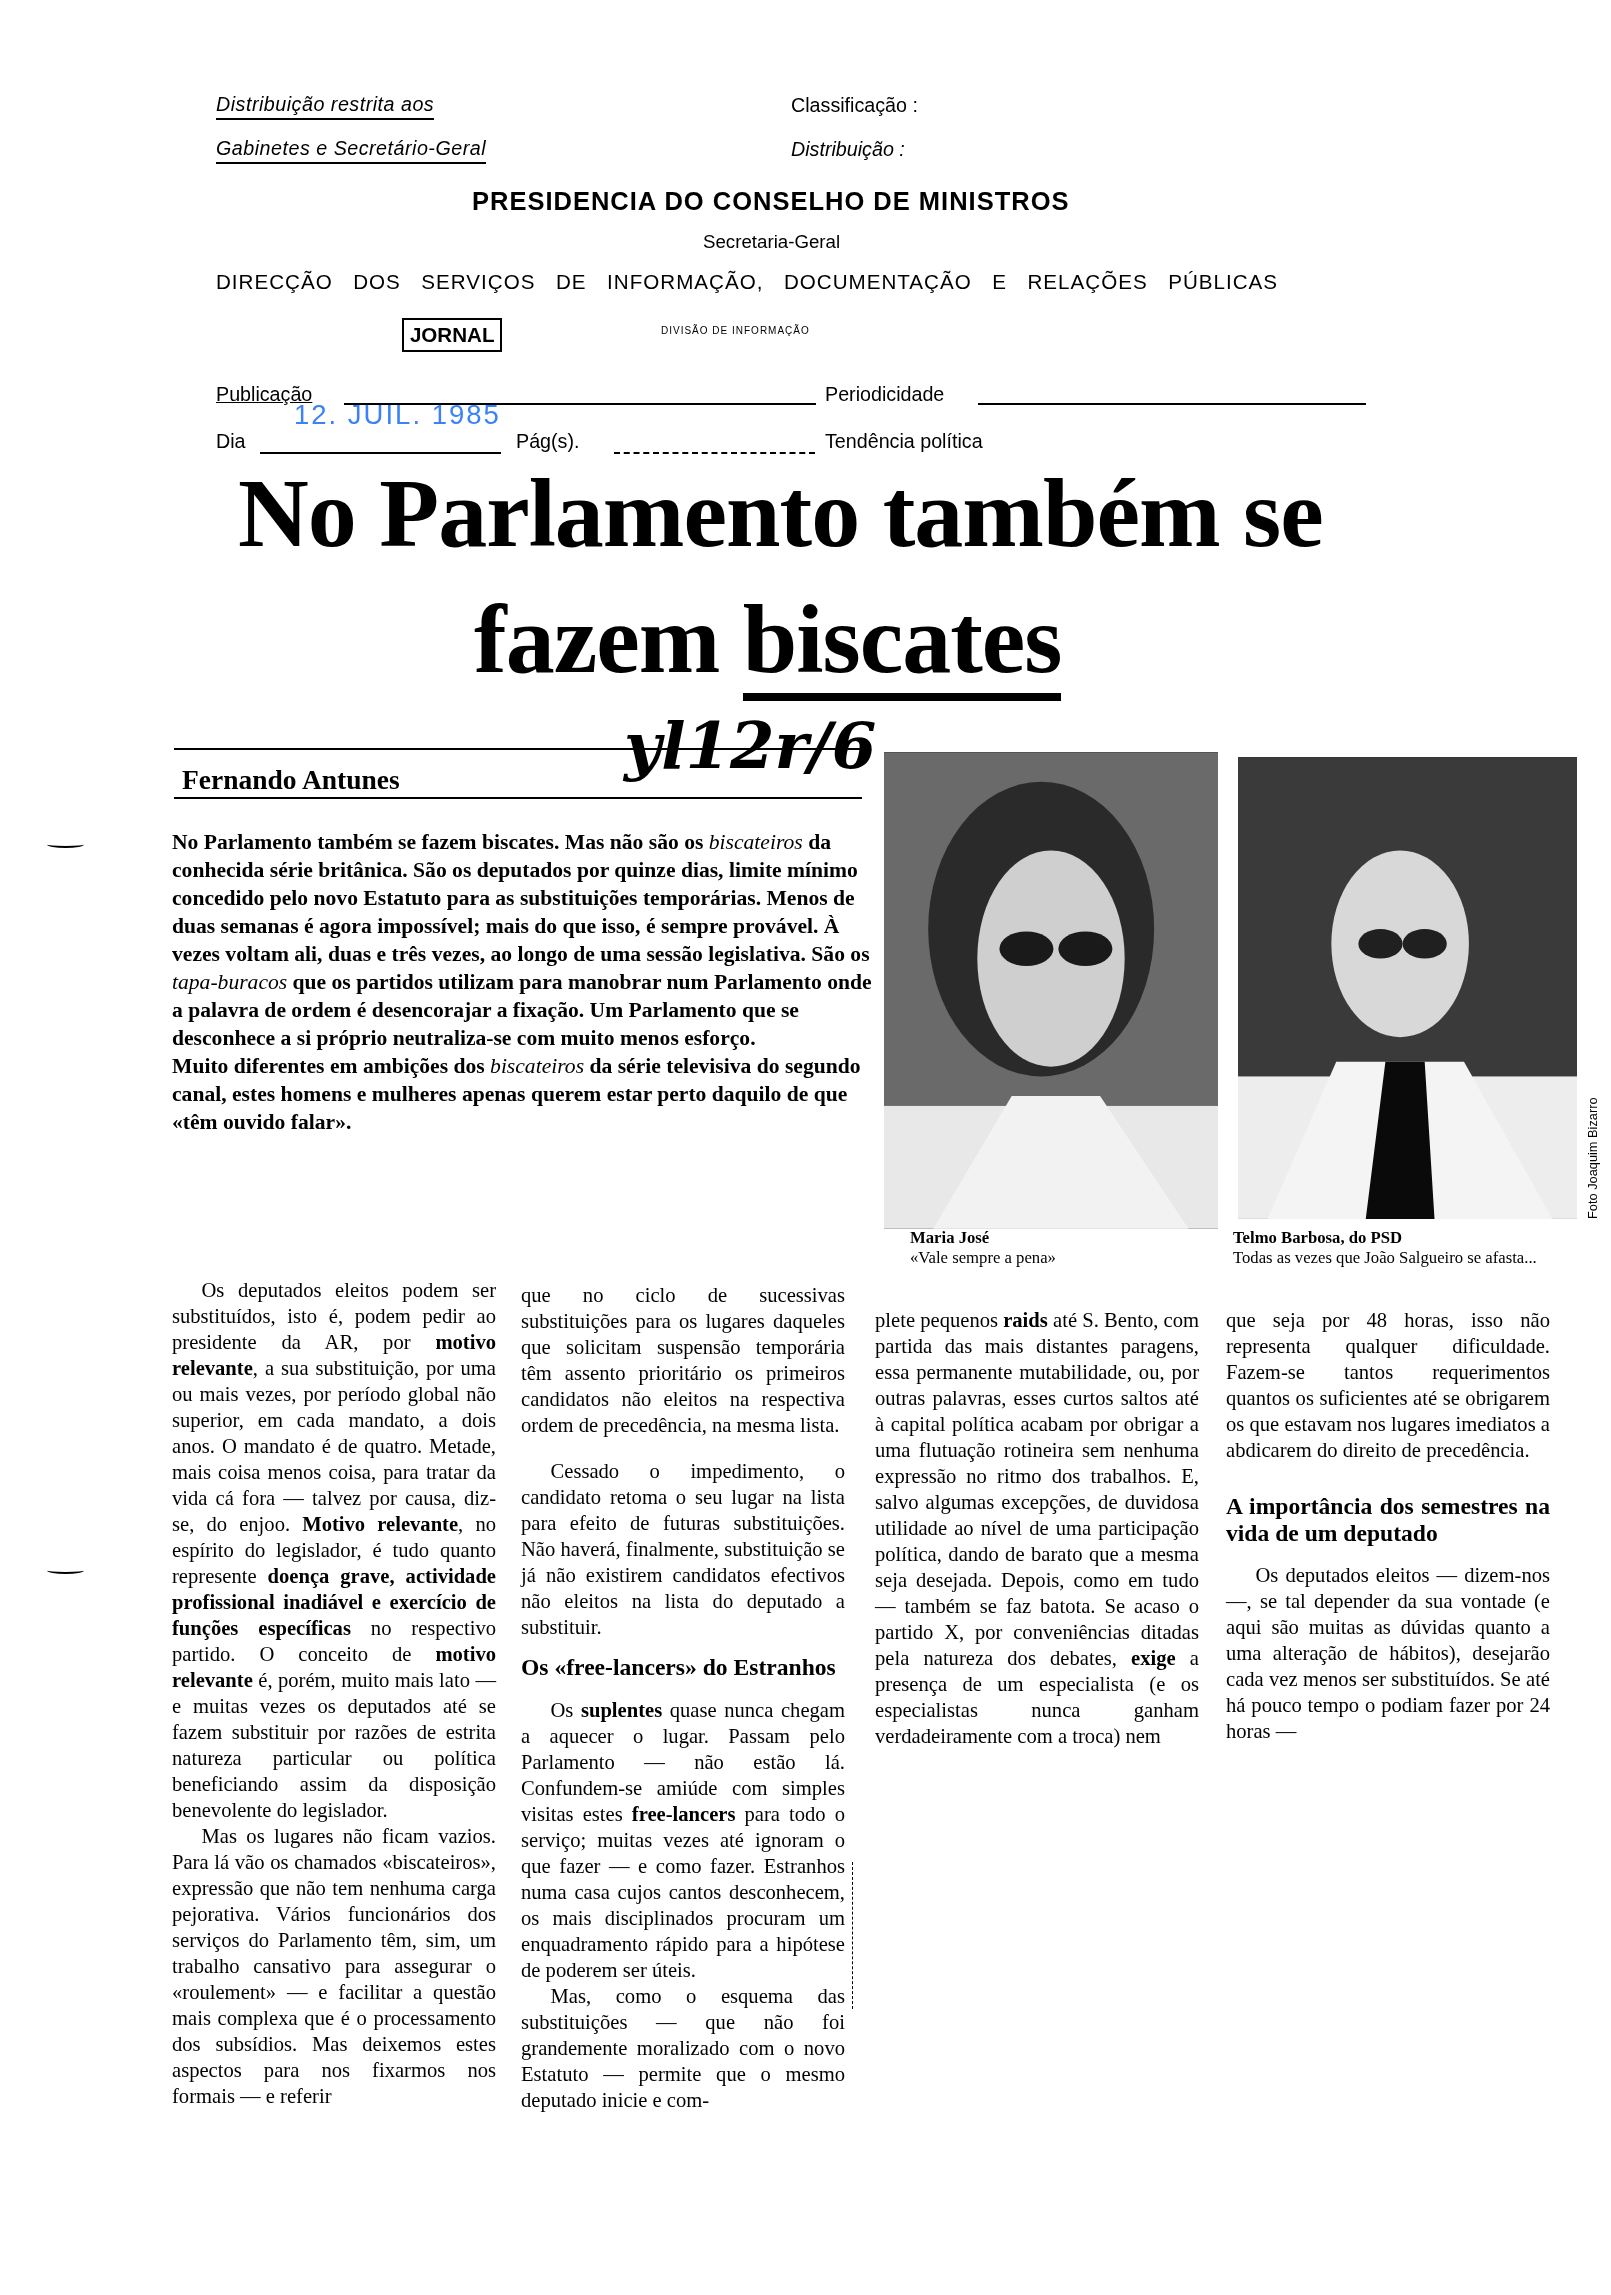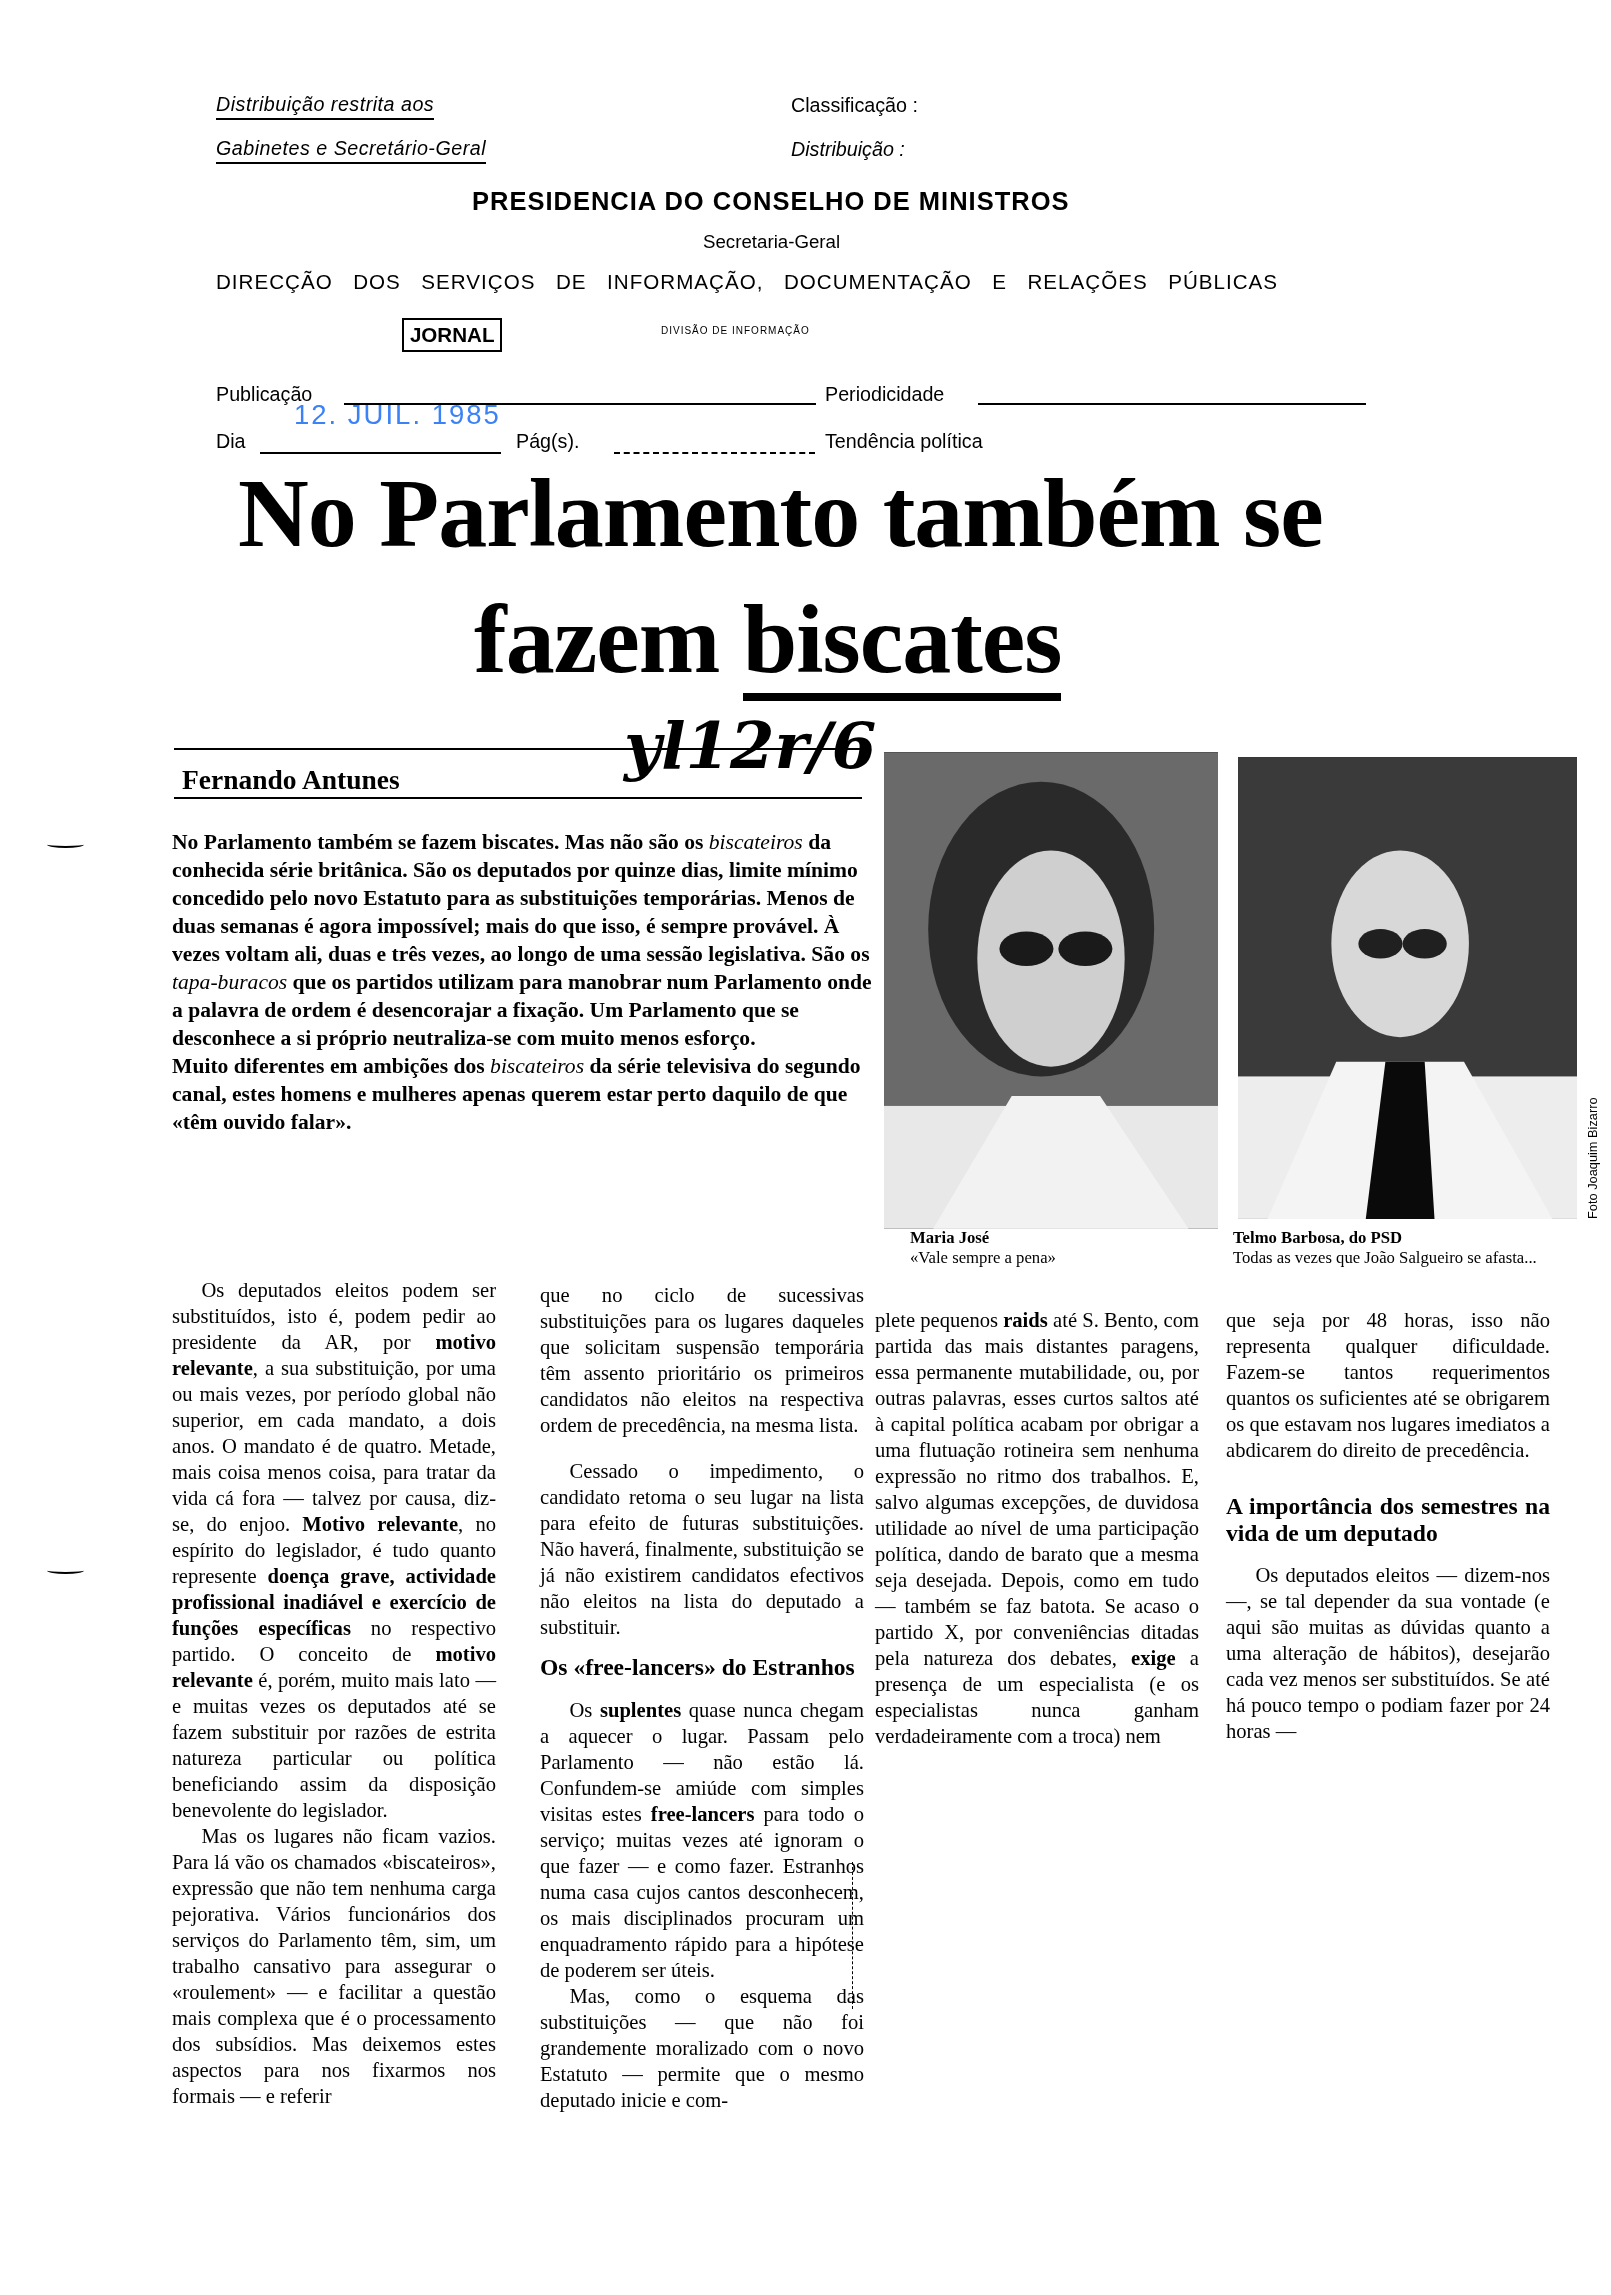--- a/index.html
+++ b/index.html
@@ -64,21 +64,21 @@
 <div class="abs sans formlabel" style="left:791px; top:94px;">Classificação :</div>
 <div class="abs sans formlabel" style="left:791px; top:138px;font-style:italic;">Distribuição :</div>
 
 <div class="abs sans org" style="left:472px; top:187px;">PRESIDENCIA DO CONSELHO DE MINISTROS</div>
 <div class="abs sans sg" style="left:703px; top:231px;">Secretaria-Geral</div>
 <div class="abs sans dir" style="left:216px; top:270px; width:1150px; white-space:nowrap;">DIRECÇÃO DOS SERVIÇOS DE INFORMAÇÃO, DOCUMENTAÇÃO E RELAÇÕES PÚBLICAS</div>
 
 <div class="abs sans jornal" style="left:402px; top:318px;text-align:right;">JORNAL</div>
 <div class="abs sans divinf" style="left:661px; top:325px;">DIVISÃO DE INFORMAÇÃO</div>
 
-<div class="abs sans formlabel" style="left:216px; top:383px;">Publicação</div>
+<div class="abs sans formlabel" style="left:216px; top:383px;text-decoration:underline;">Publicação</div>
 <div class="abs line" style="left:344px; top:403px; width:472px;"></div>
 <div class="abs sans formlabel" style="left:825px; top:383px;">Periodicidade</div>
 <div class="abs line" style="left:978px; top:403px; width:388px;"></div>
 
 <div class="abs sans stamp" style="left:294px; top:399px;">12. JUIL. 1985</div>
 
 <div class="abs sans formlabel" style="left:216px; top:430px;">Dia</div>
 <div class="abs line" style="left:260px; top:452px; width:241px;"></div>
 <div class="abs sans formlabel" style="left:516px; top:430px;">Pág(s).</div>
 <div class="abs line" style="left:614px; top:452px; width:201px; border-bottom-style:dashed;"></div>
@@ -130,21 +130,21 @@
 <div class="abs serif caption" style="left:1233px; top:1228px; width:344px;">
   <div class="nm">Telmo Barbosa, do PSD</div>
   <div>Todas as vezes que João Salgueiro se afasta...</div>
 </div>
 
 <div class="abs serif col" style="left:172px; top:1277px;">
   <p><span>Os deputados eleitos podem ser substituídos, isto é, podem pedir ao presidente da AR, por </span><b>motivo relevante</b><span>, a sua substituição, por uma ou mais vezes, por período global não superior, em cada mandato, a dois anos. O mandato é de quatro. Metade, mais coisa menos coisa, para tratar da vida cá fora — talvez por causa, diz-se, do enjoo. </span><b>Motivo relevante</b><span>, no espírito do legislador, é tudo quanto represente </span><b>doença grave, actividade profissional inadiável e exercício de funções específicas</b><span> no respectivo partido. O conceito de </span><b>motivo relevante</b><span> é, porém, muito mais lato — e muitas vezes os deputados até se fazem substituir por razões de estrita natureza particular ou política beneficiando assim da disposição benevolente do legislador.</span></p>
   <p>Mas os lugares não ficam vazios. Para lá vão os chamados «biscateiros», expressão que não tem nenhuma carga pejorativa. Vários funcionários dos serviços do Parlamento têm, sim, um trabalho cansativo para assegurar o «roulement» — e facilitar a questão mais complexa que é o processamento dos subsídios. Mas deixemos estes aspectos para nos fixarmos nos formais — e referir</p>
 </div>
 
-<div class="abs serif col" style="left:521px; top:1282px;margin-left:19px;">
+<div class="abs serif col" style="left:521px; top:1282px;">
   <p class="noi">que no ciclo de sucessivas substituições para os lugares daqueles que solicitam suspensão temporária têm assento prioritário os primeiros candidatos não eleitos na respectiva ordem de precedência, na mesma lista.</p>
   <div class="gap"></div>
   <p>Cessado o impedimento, o candidato retoma o seu lugar na lista para efeito de futuras substituições. Não haverá, finalmente, substituição se já não existirem candidatos efectivos não eleitos na lista do deputado a substituir.</p>
   <div class="subhead">Os «free-lancers» do Estranhos</div>
   <p><span>Os </span><b>suplentes</b><span> quase nunca chegam a aquecer o lugar. Passam pelo Parlamento — não estão lá. Confundem-se amiúde com simples visitas estes </span><b>free-lancers</b><span> para todo o serviço; muitas vezes até ignoram o que fazer — e como fazer. Estranhos numa casa cujos cantos desconhecem, os mais disciplinados procuram um enquadramento rápido para a hipótese de poderem ser úteis.</span></p>
   <p>Mas, como o esquema das substituições — que não foi grandemente moralizado com o novo Estatuto — permite que o mesmo deputado inicie e com-</p>
 </div>
 
 <div class="abs serif col" style="left:875px; top:1307px;">
   <p class="noi"><span>plete pequenos </span><b>raids</b><span> até S. Bento, com partida das mais distantes paragens, essa permanente mutabilidade, ou, por outras palavras, esses curtos saltos até à capital política acabam por obrigar a uma flutuação rotineira sem nenhuma expressão no ritmo dos trabalhos. E, salvo algumas excepções, de duvidosa utilidade ao nível de uma participação política, dando de barato que a mesma seja desejada. Depois, como em tudo — também se faz batota. Se acaso o partido X, por conveniências ditadas pela natureza dos debates, </span><b>exige</b><span> a presença de um especialista (e os especialistas nunca ganham verdadeiramente com a troca) nem</span></p>

